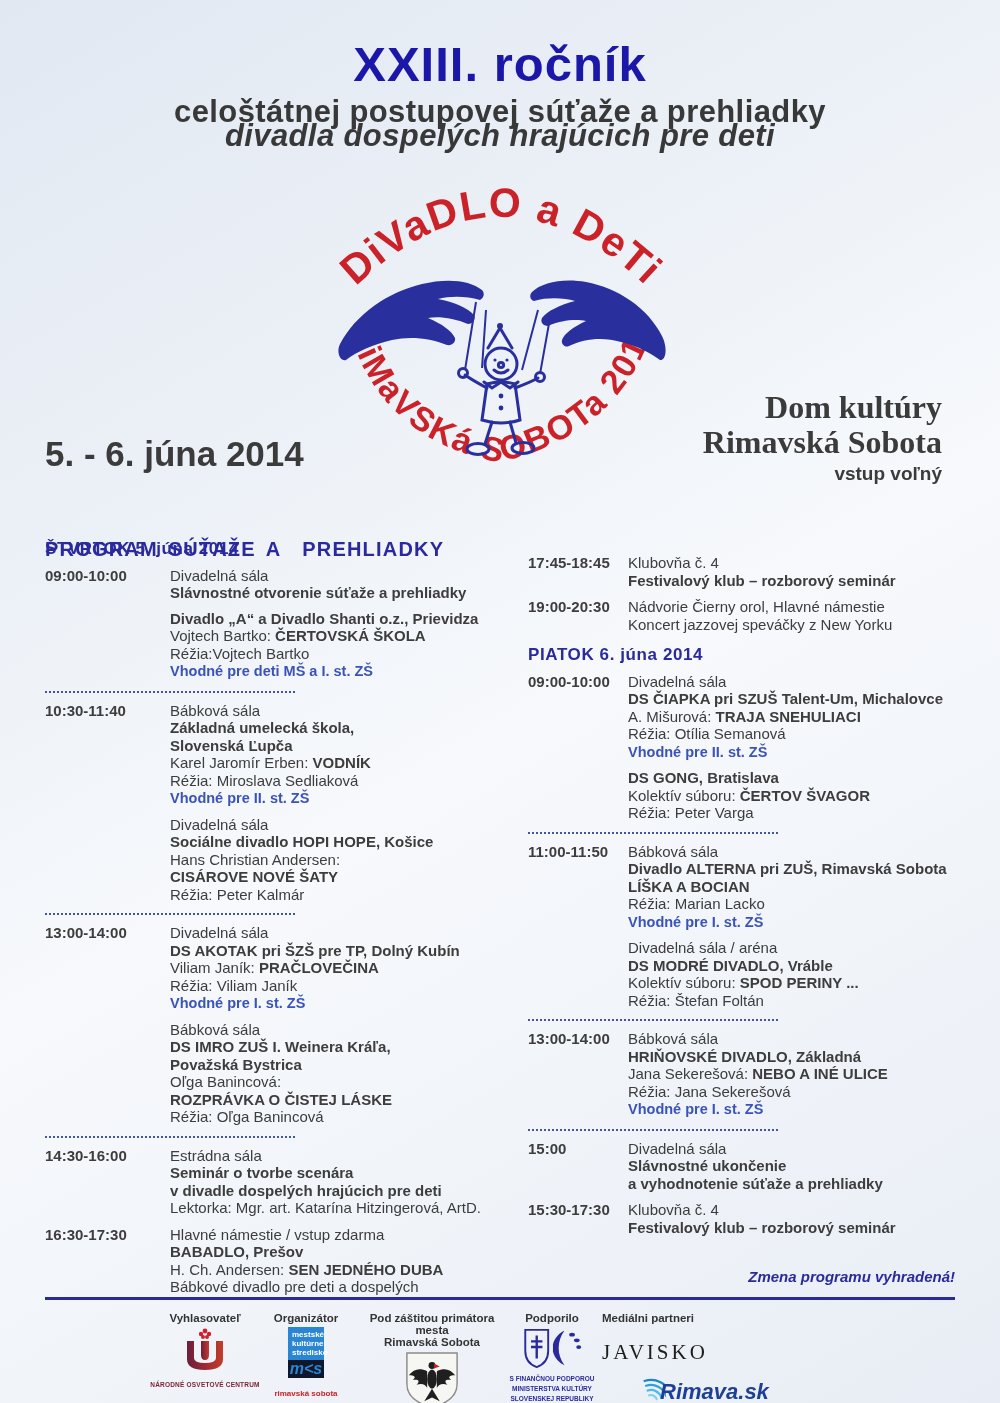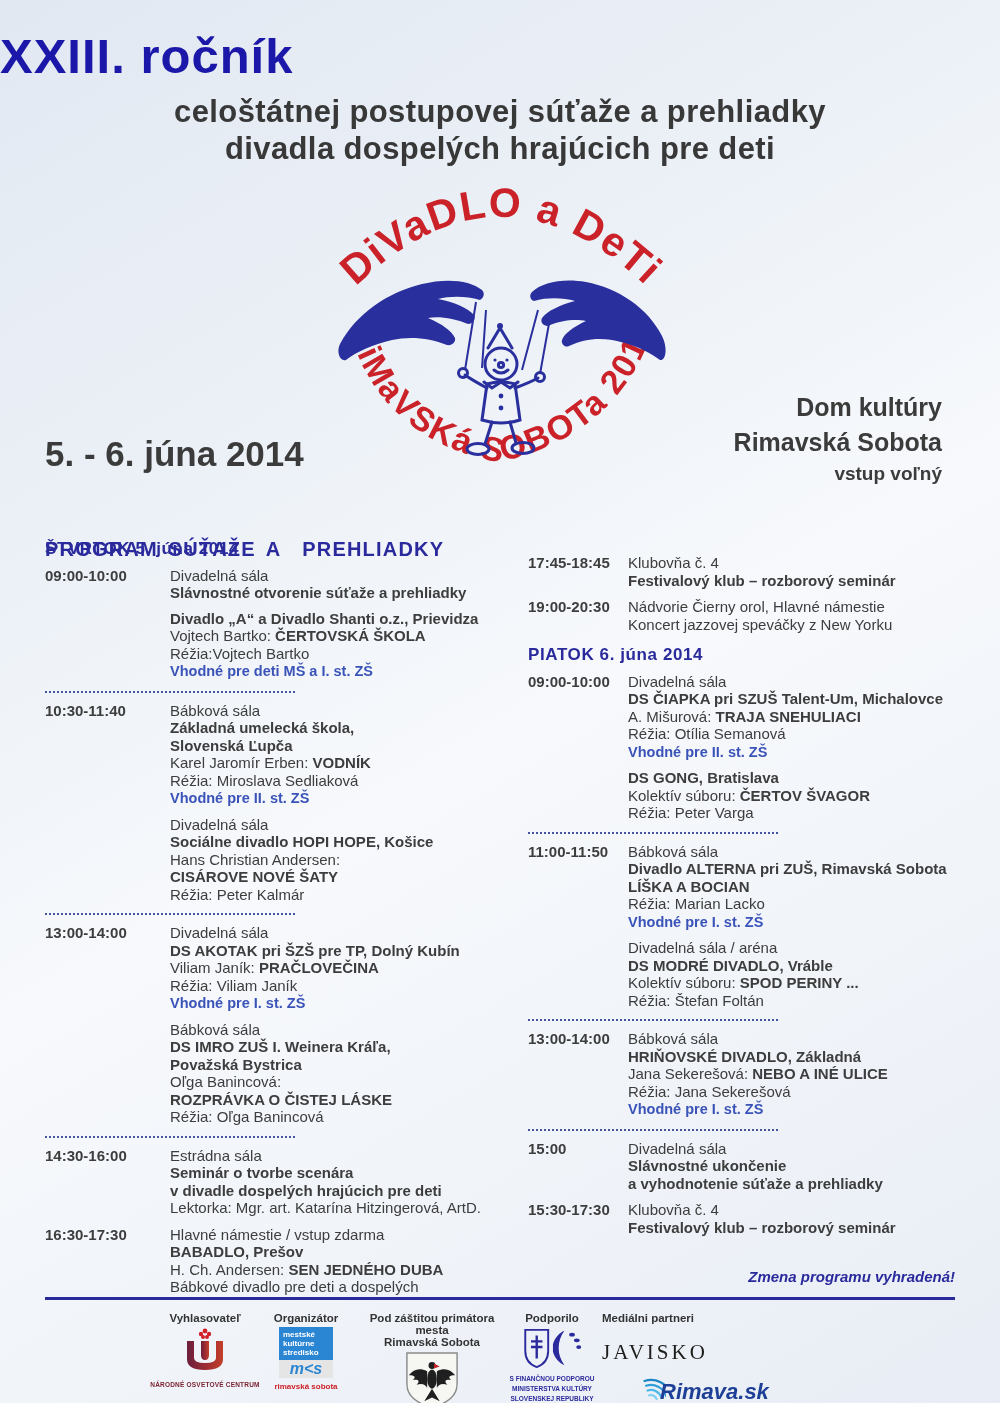--- a/index.html
+++ b/index.html
@@ -1,28 +1,28 @@
 <!DOCTYPE html>
 <html><head>
 <meta charset="utf-8">
 <style>
   html,body{margin:0;padding:0;}
   body{font-family:"Liberation Sans",sans-serif;}
   .page{position:relative;width:1000px;height:1403px;overflow:hidden;
         background:linear-gradient(150deg,#e2e8f2 0%,#ecf1f7 30%,#f7f9fc 52%,#e8edf5 100%);color:#3d3d3d;}
 
   
-  .title{position:absolute;left:0;top:28px;width:100%;
+  .title{position:absolute;left:0;top:36px;width:100%;text-align:center;
          font-size:49px;font-weight:bold;color:#1b18a9;letter-spacing:1px;}
   .subtitle{position:absolute;left:0;width:100%;text-align:center;
             font-size:31px;font-weight:bold;color:#383838;letter-spacing:.4px;}
-  .sub1{top:94px;} .sub2{top:131px;}
+  .sub1{top:94px;} .sub2{top:118px;font-style:italic;}
   .dates{position:absolute;left:45px;top:434px;font-size:35px;font-weight:bold;color:#3b3b3b;}
   .venue{position:absolute;right:58px;top:390px;text-align:right;color:#3b3b3b;}
-  .venue-main{font-size:25px;font-weight:bold;line-height:35px;}
+  .venue-main{font-size:32px;font-weight:bold;line-height:35px;font-family:Liberation Serif, serif;}
   .venue-sub{font-size:19px;font-weight:bold;margin-top:3px;}
   .program-title{position:absolute;left:45px;top:502px;font-size:20px;font-weight:bold;
                  color:#2a2a9c;letter-spacing:1.2px;word-spacing:4px;white-space:pre;margin-top:36px;}
 
   
   .logo{position:absolute;left:325px;top:168px;width:352px;height:308px;}
   .logo text{font-family:"Liberation Sans",sans-serif;font-weight:bold;fill:#cb2128;letter-spacing:1.5px;}
 
   
   .col{position:absolute;font-size:15px;line-height:17.5px;color:#3d3d3d;}
@@ -44,23 +44,23 @@
   .partners{position:absolute;left:0;top:1312px;width:1000px;height:91px;}
   .partner{position:absolute;text-align:center;}
   .p-vyh{left:140px;width:130px;}
   .p-org{left:256px;width:100px;}
   .p-zas{left:356px;width:152px;}
   .p-pod{left:500px;width:104px;}
   .p-med{left:602px;width:260px;text-align:left;}
   .p-label{font-size:11.5px;font-weight:bold;color:#333;}
   .p-cap{font-size:6.5px;font-weight:bold;color:#7c2433;margin-top:2px;letter-spacing:.2px;}
   .p-cap-blue{font-size:6.5px;font-weight:bold;color:#2b2a9d;line-height:8px;margin-top:2px;}
-  .msks-sq{width:54px;height:50px;background:#2a85d3;margin:3px auto 5px;display:flex;flex-direction:column;}
+  .msks-sq{width:36px;height:50px;background:#2a85d3;margin:3px auto 12px;display:flex;flex-direction:column;}
   .msks-top{color:#fff;font-size:8px;font-weight:bold;text-align:left;padding:3px 0 0 4px;line-height:9px;width:38px;}
-  .msks-mark{background:#e5e5e5;color:#2a85d3;font-weight:bold;font-style:italic;font-size:16px;height:19px;
+  .msks-mark{background:#0f172a;color:#2a85d3;font-weight:bold;font-style:italic;font-size:16px;height:19px;
              margin-top:3px;display:flex;align-items:center;justify-content:center;}
   .msks-city{color:#cb2128;font-size:8px;font-weight:bold;margin-top:2px;}
   .javisko{display:inline-block;font-family:"Liberation Serif",serif;font-size:21px;letter-spacing:3px;
            color:#1d1d1b;margin-top:16px;vertical-align:top;}
   .rimava{display:inline-flex;align-items:flex-end;margin-left:34px;margin-top:10px;vertical-align:top;}
   .rimava-text{font-size:22px;font-weight:bold;font-style:italic;color:#1d3f96;}
   .p-logo{margin-top:3px;}
 </style>
 </head>
 <body>

